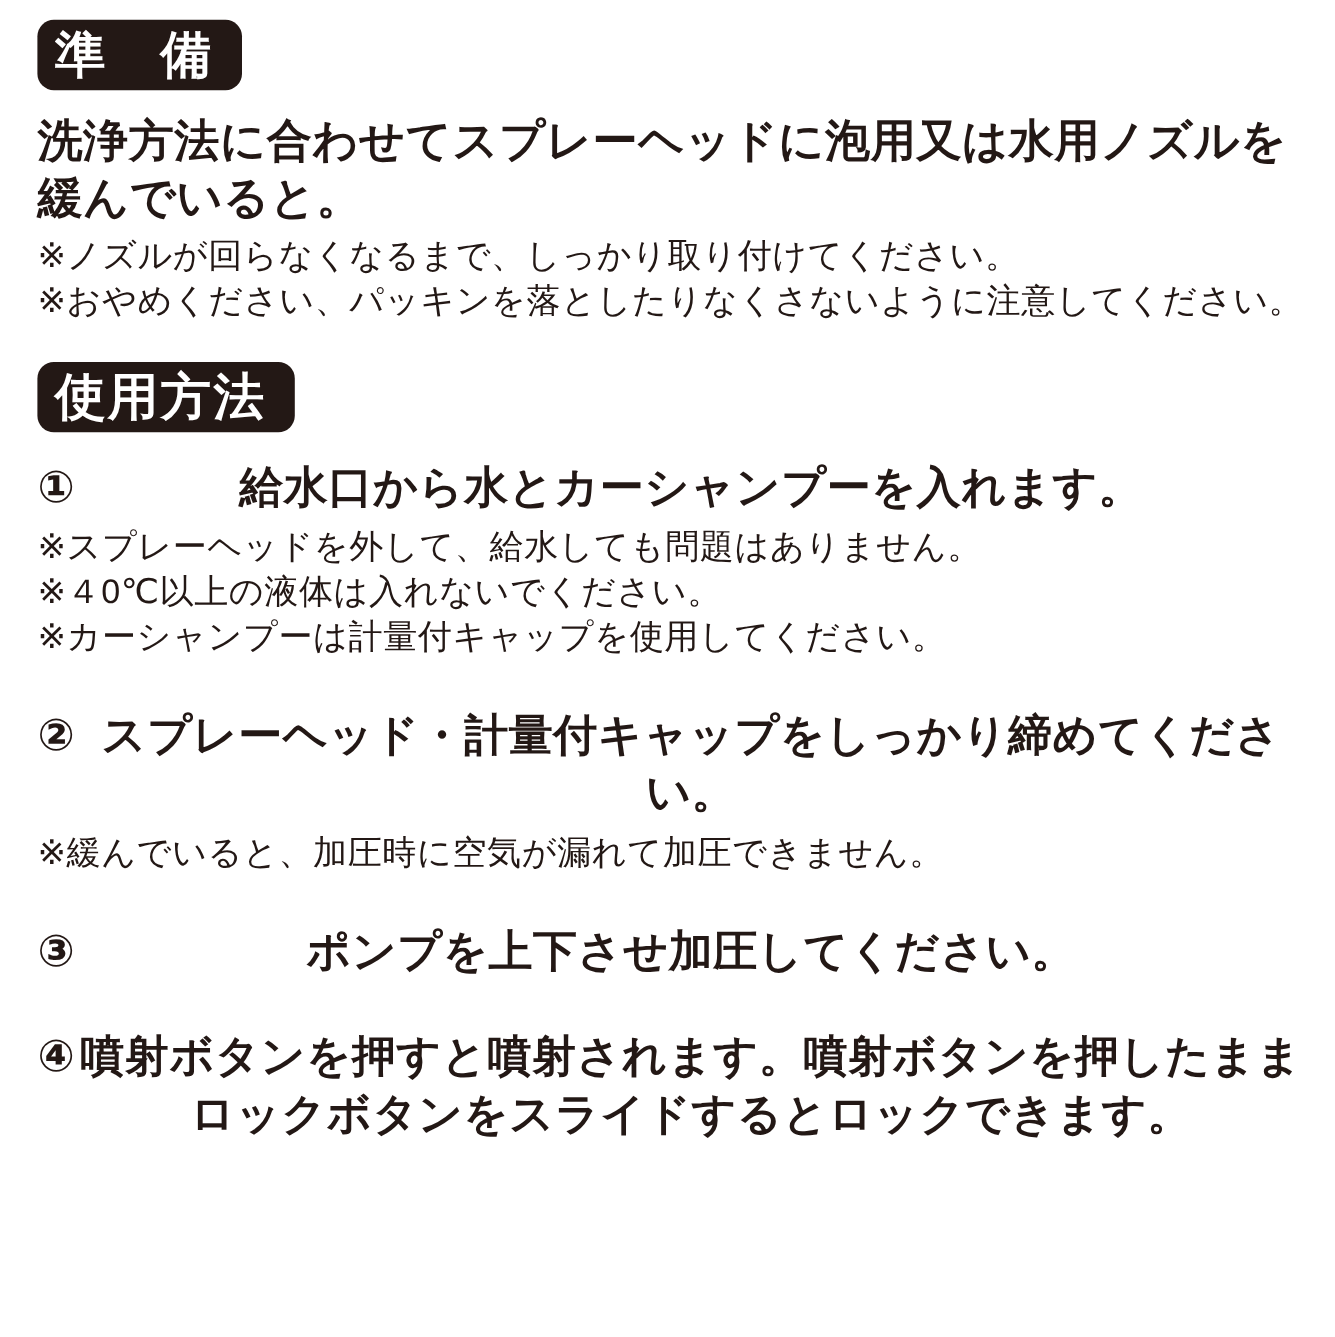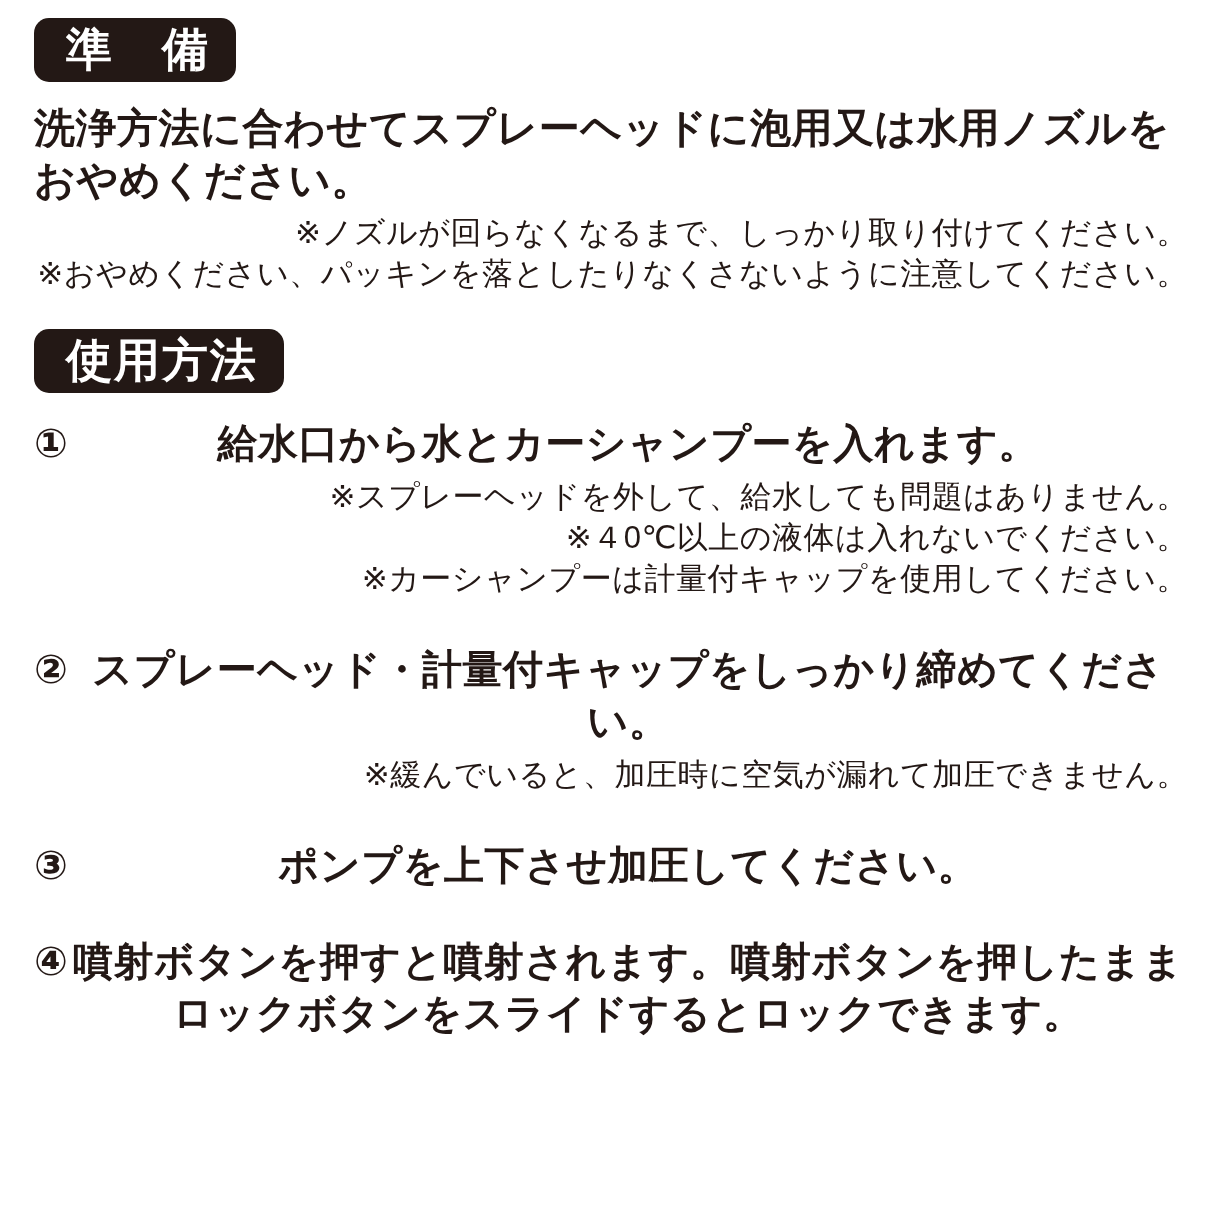--- a/index.html
+++ b/index.html
@@ -23,40 +23,40 @@
     padding: 18px 26px 0 34px;
     overflow: hidden;
   }
   .section-header {
     display: inline-block;
     background: var(--header-bg);
     color: var(--header-fg);
     font-size: 46px;
     font-weight: bold;
     line-height: 1;
-    padding: 8px 26px 10px 32px;
+    padding: 8px 26px 10px 16px;
     border-radius: 15px;
     letter-spacing: 2px;
   }
   .lead {
     margin-top: 20px;
     font-size: 41px;
     font-weight: bold;
     line-height: 1.27;
     letter-spacing: 0.5px;
   }
   .lead .line { display: block; font-family: Liberation Serif, serif; }
   .notes {
     margin-top: 6px;
     font-size: 31px;
     font-weight: normal;
     line-height: 1.33;
     letter-spacing: 0.5px;
   }
-  .notes .note { display: block; text-align: right; }
+  .notes .note { display: block; }
   .usage-section { margin-top: 34px; }
   .step { margin-top: 44px; }
   .step.first { margin-top: 24px; }
   .step-heading {
     display: flex;
     align-items: flex-start;
     font-size: 40px;
     font-weight: bold;
     line-height: 1.3;
     letter-spacing: 0.5px;
@@ -69,21 +69,21 @@
 </head>
 <body>
 
 <div class="page">
 
   <div class="prep-section">
     <span class="section-header">準　備</span>
 
     <div class="lead">
       <span class="line">洗浄方法に合わせてスプレーヘッドに泡用又は水用ノズルを</span>
-      <span class="line">おやめください。</span>
+      <span class="line">緩んでいると。</span>
     </div>
 
     <div class="notes">
       <span class="note">※ノズルが回らなくなるまで、しっかり取り付けてください。</span>
       <span class="note">※おやめください、パッキンを落としたりなくさないように注意してください。</span>
     </div>
   </div>
 
   <div class="usage-section">
     <span class="section-header">使用方法</span>

